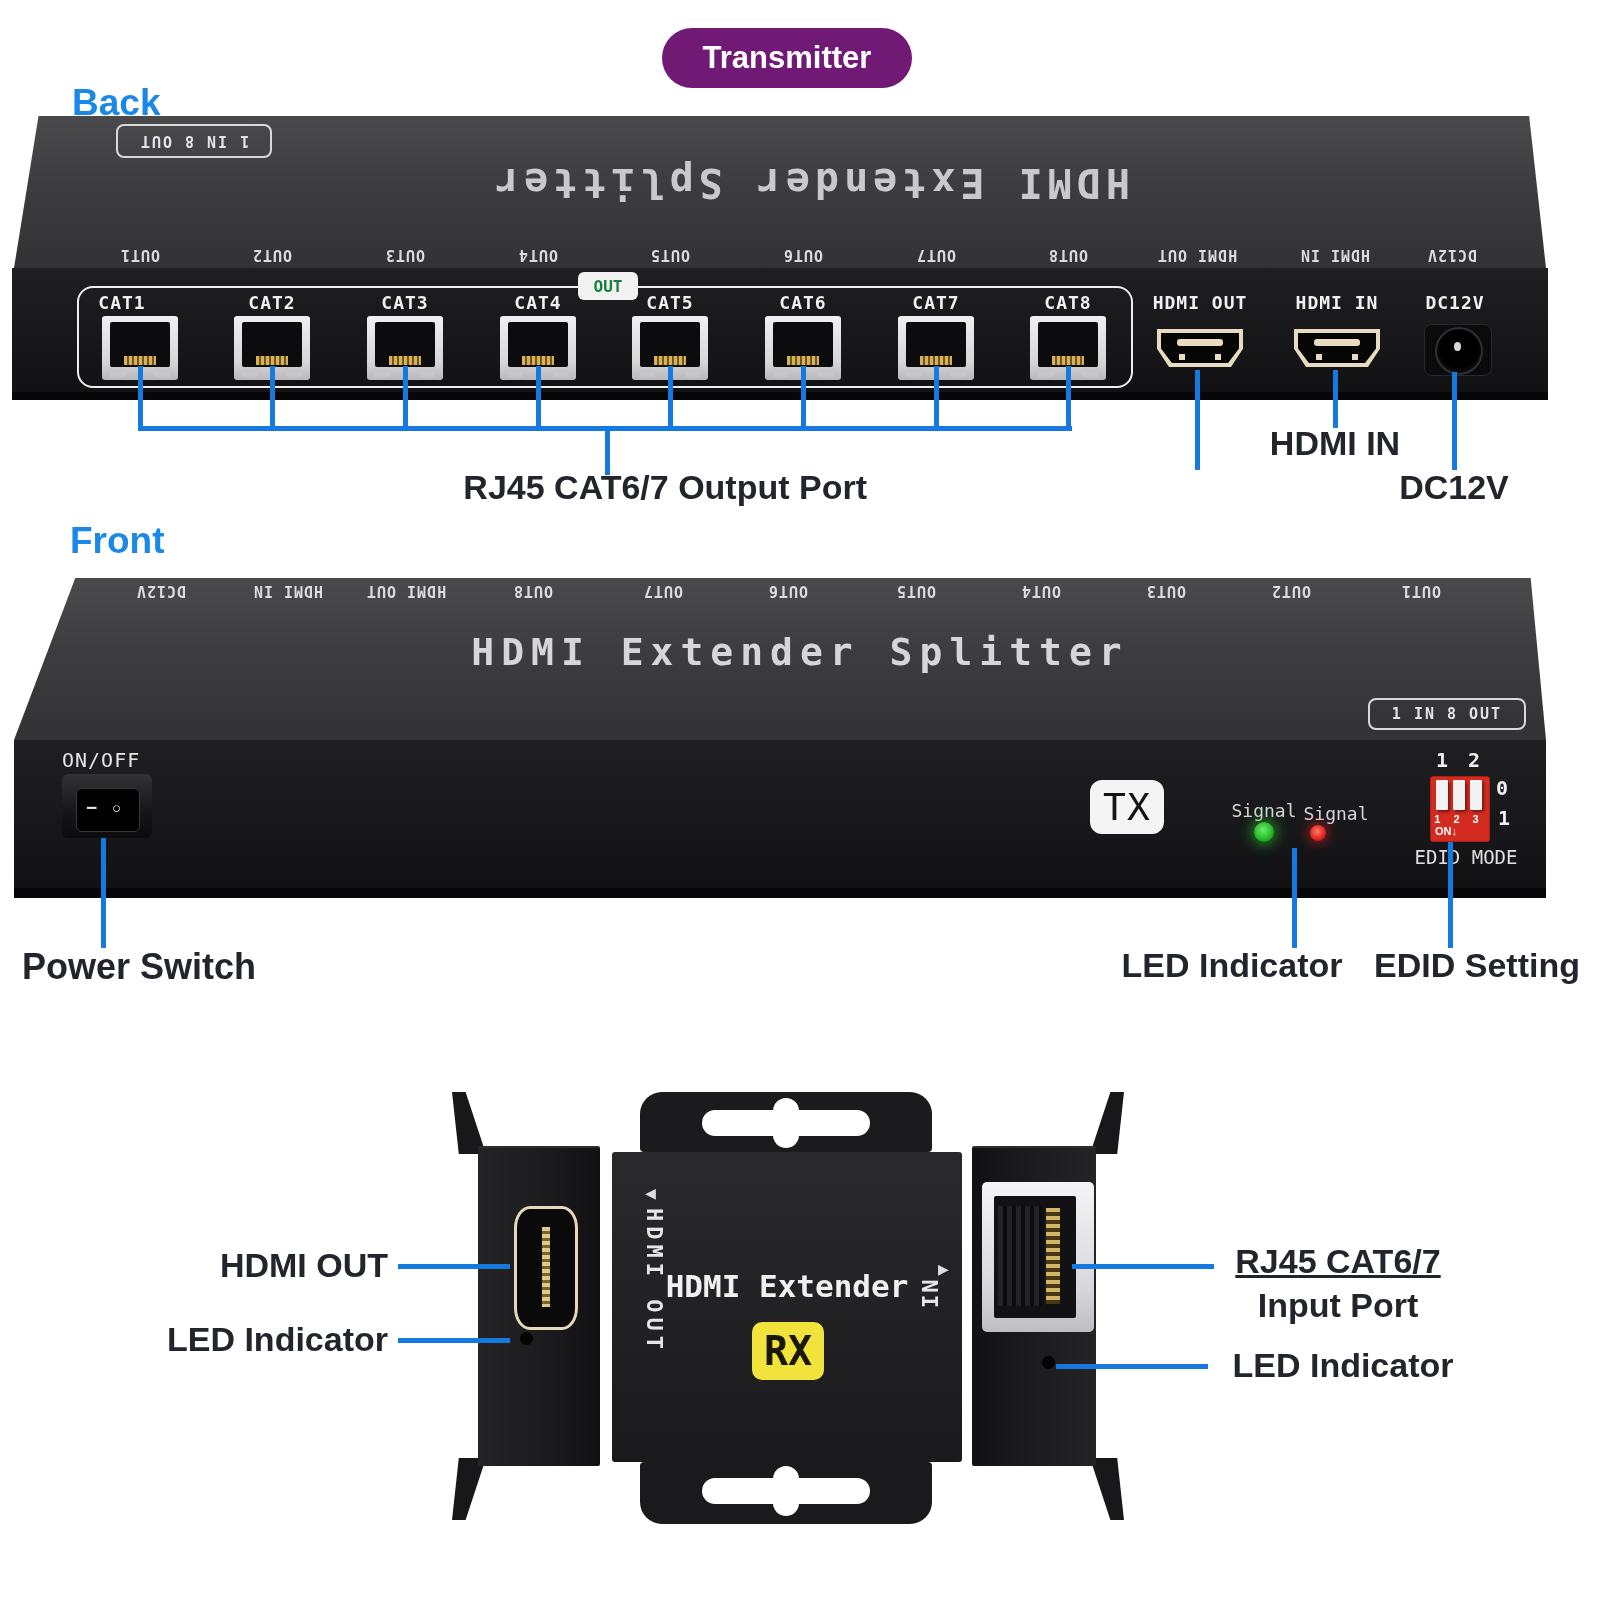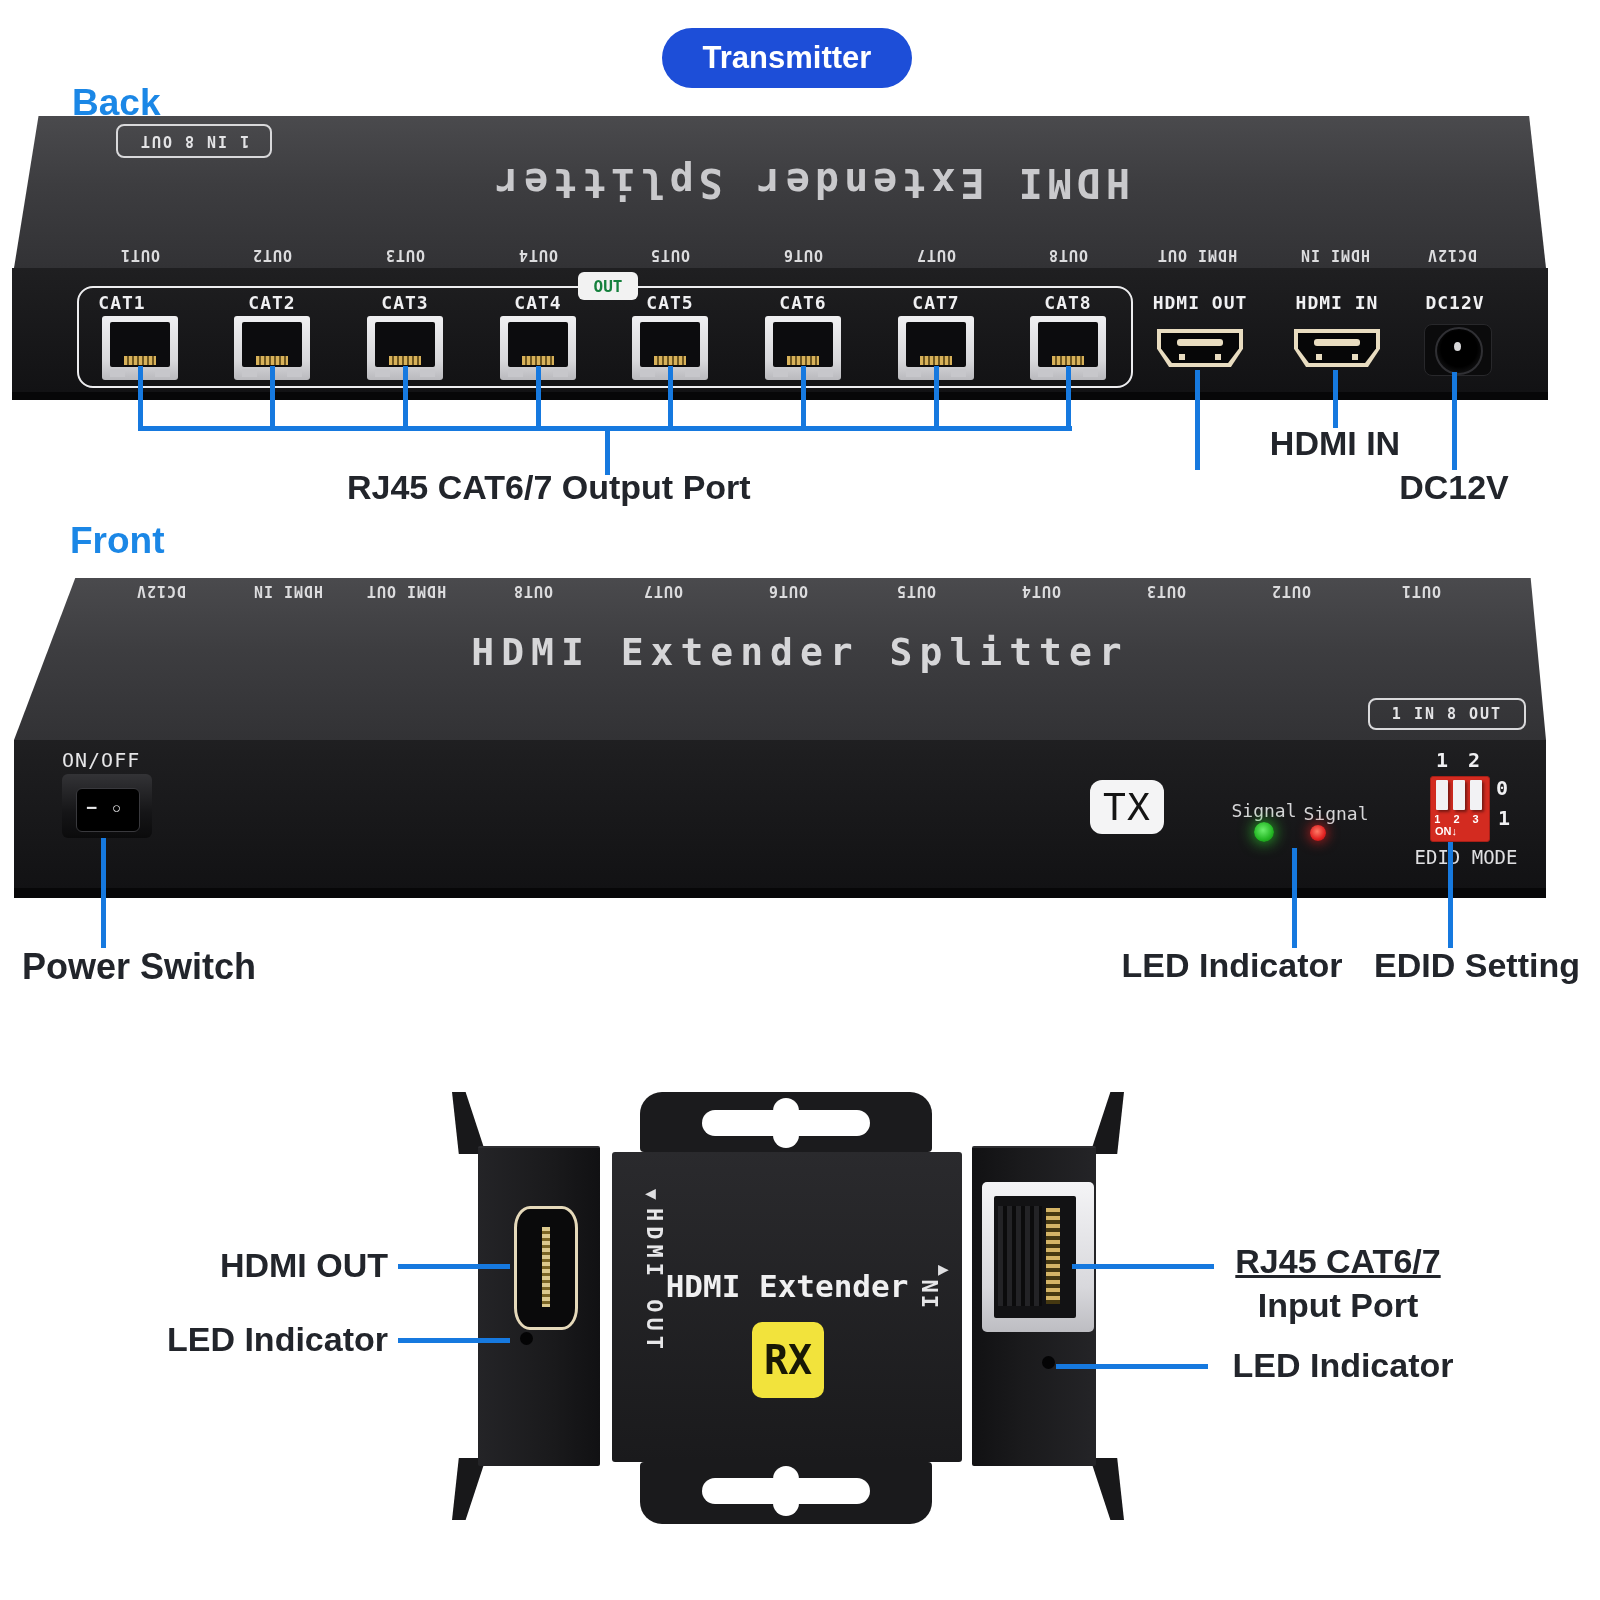--- a/index.html
+++ b/index.html
@@ -2,21 +2,21 @@
 <html><head>
 <meta charset="utf-8">
 <style>
   html,body{margin:0;padding:0;background:#ffffff;}
   #canvas{position:relative;width:1600px;height:1600px;background:#ffffff;overflow:hidden;
           font-family:"Liberation Sans", sans-serif;}
   .abs{position:absolute;}
   .heading{color:#1b87e6;font-weight:bold;font-size:37px;}
   .pill{border-radius:33px;color:#fff;font-weight:bold;font-size:31px;display:flex;
         align-items:center;justify-content:center;}
-  .pill-blue{background:#1d4ed8;}
+  .pill-blue{background:#701a75;}
   .pill-orange{background:#f5a81f;}
   .callout{color:#22252b;font-weight:bold;font-size:34px;white-space:nowrap;}
   .bline{background:#1679df;}
   
   .top-surface{background:linear-gradient(180deg,#4a4a4d 0%,#3d3d40 45%,#323235 100%);}
   .face{background:linear-gradient(180deg,#1f1f21 0%,#121214 100%);}
   .lip{background:#070708;}
   .devtext{font-family:"DejaVu Sans Mono", monospace;color:#d6d6d8;}
   .flip{transform:rotate(180deg);}
   .edge-label{position:absolute;transform:translateX(-50%) rotate(180deg);
@@ -164,21 +164,21 @@
       <div class="abs bline" style="left: 801px; top: 366px; width: 5px; height: 62px;"></div>
       <div class="abs bline" style="left: 934px; top: 366px; width: 5px; height: 62px;"></div>
       <div class="abs bline" style="left: 1066px; top: 366px; width: 5px; height: 62px;"></div>
     </div>
   <div class="abs bline" style="left:138px;top:426px;width:934px;height:5px;"></div>
   <div class="abs bline" style="left:605px;top:431px;width:5px;height:44px;"></div>
   <div class="abs bline" style="left:1195px;top:370px;width:5px;height:100px;"></div>
   <div class="abs bline" style="left:1333px;top:370px;width:5px;height:58px;"></div>
   <div class="abs bline" style="left:1452px;top:372px;width:5px;height:98px;"></div>
 
-  <div class="abs callout" style="left:347px;top:468px;width:520px;text-align:left;">RJ45 CAT6/7 Output Port</div>
+  <div class="abs callout" style="left:347px;top:468px;width:520px;text-align:right;">RJ45 CAT6/7 Output Port</div>
   <div class="abs callout" style="left:1265px;top:424px;width:140px;text-align:center;">HDMI IN</div>
   <div class="abs callout" style="left:1396px;top:468px;width:116px;text-align:center;">DC12V</div>
 
   <div class="abs heading" style="left:70px;top:520px;">Front</div>
 
   <div class="abs top-surface" style="left:14px;top:578px;width:1532px;height:162px;clip-path:polygon(4% 0,99% 0,100% 100%,0 100%);"></div>
   <div class="abs" id="front-edge-labels" style="left:0;top:582px;width:1600px;height:22px;">
       <span class="edge-label" style="left: 161px;">DC12V</span>
       <span class="edge-label" style="left: 288px;">HDMI IN</span>
       <span class="edge-label" style="left: 406px;">HDMI OUT</span>
@@ -253,21 +253,21 @@
 
   <div class="abs" style="left:640px;top:1462px;width:292px;height:62px;background:#1a1a1c;border-radius:4px 4px 22px 22px;"></div>
   <div class="whitebox" style="left:702px;top:1478px;width:168px;height:26px;border-radius:13px;"></div>
   <div class="whitebox" style="left:773px;top:1466px;width:26px;height:26px;border-radius:50%;"></div>
   <div class="whitebox" style="left:773px;top:1490px;width:26px;height:26px;border-radius:50%;"></div>
 
   <div class="abs devtext" style="left:645px;top:1182px;font-size:18px;color:#dfdfe1;">◀</div>
   <div class="abs devtext" style="left:642px;top:1208px;height:170px;writing-mode:vertical-rl;font-size:22px;letter-spacing:5px;color:#e6e6e8;font-weight:bold;">HDMI OUT</div>
 
   <div class="abs devtext" style="left:637px;top:1268px;width:300px;text-align:center;font-size:31px;color:#f0f0f1;font-weight:bold;">HDMI Extender</div>
-  <div class="abs" style="left:752px;top:1322px;width:72px;height:76px;background:#f2e33c;border-radius:10px;display:flex;align-items:center;justify-content:center;font-family:'DejaVu Sans Mono',monospace;font-weight:bold;font-size:40px;color:#181805;">RX</div>
+  <div class="abs" style="left:752px;top:1322px;width:72px;height:58px;background:#f2e33c;border-radius:10px;display:flex;align-items:center;justify-content:center;font-family:'DejaVu Sans Mono',monospace;font-weight:bold;font-size:40px;color:#181805;">RX</div>
 
   <div class="abs devtext" style="left:918px;top:1248px;height:60px;writing-mode:vertical-rl;transform:rotate(180deg);font-size:22px;letter-spacing:2px;color:#e6e6e8;font-weight:bold;">IN</div>
   <div class="abs devtext" style="left:938px;top:1258px;font-size:18px;color:#dfdfe1;">▶</div>
 
   <div class="abs" style="left:972px;top:1146px;width:124px;height:318px;background:linear-gradient(270deg,#242427 0%,#1a1a1c 60%,#111113 100%);border-top:2px solid #2e2e31;border-radius:2px;"></div>
   <div class="abs" style="left:982px;top:1182px;width:112px;height:150px;background:linear-gradient(180deg,#f4f4f6 0%,#d8d8dc 70%,#bdbdc2 100%);border-radius:5px;">
     <div class="abs" style="left:12px;top:14px;width:82px;height:122px;background:#121214;border-radius:2px;">
       <div class="abs" style="left:4px;top:10px;width:44px;height:100px;background:repeating-linear-gradient(90deg,#232326 0 5px,#0b0b0c 5px 9px);"></div>
       <div class="abs" style="left:52px;top:12px;width:14px;height:96px;background:repeating-linear-gradient(180deg,#d4b466 0 4px,#453811 4px 8px);"></div>
     </div>

